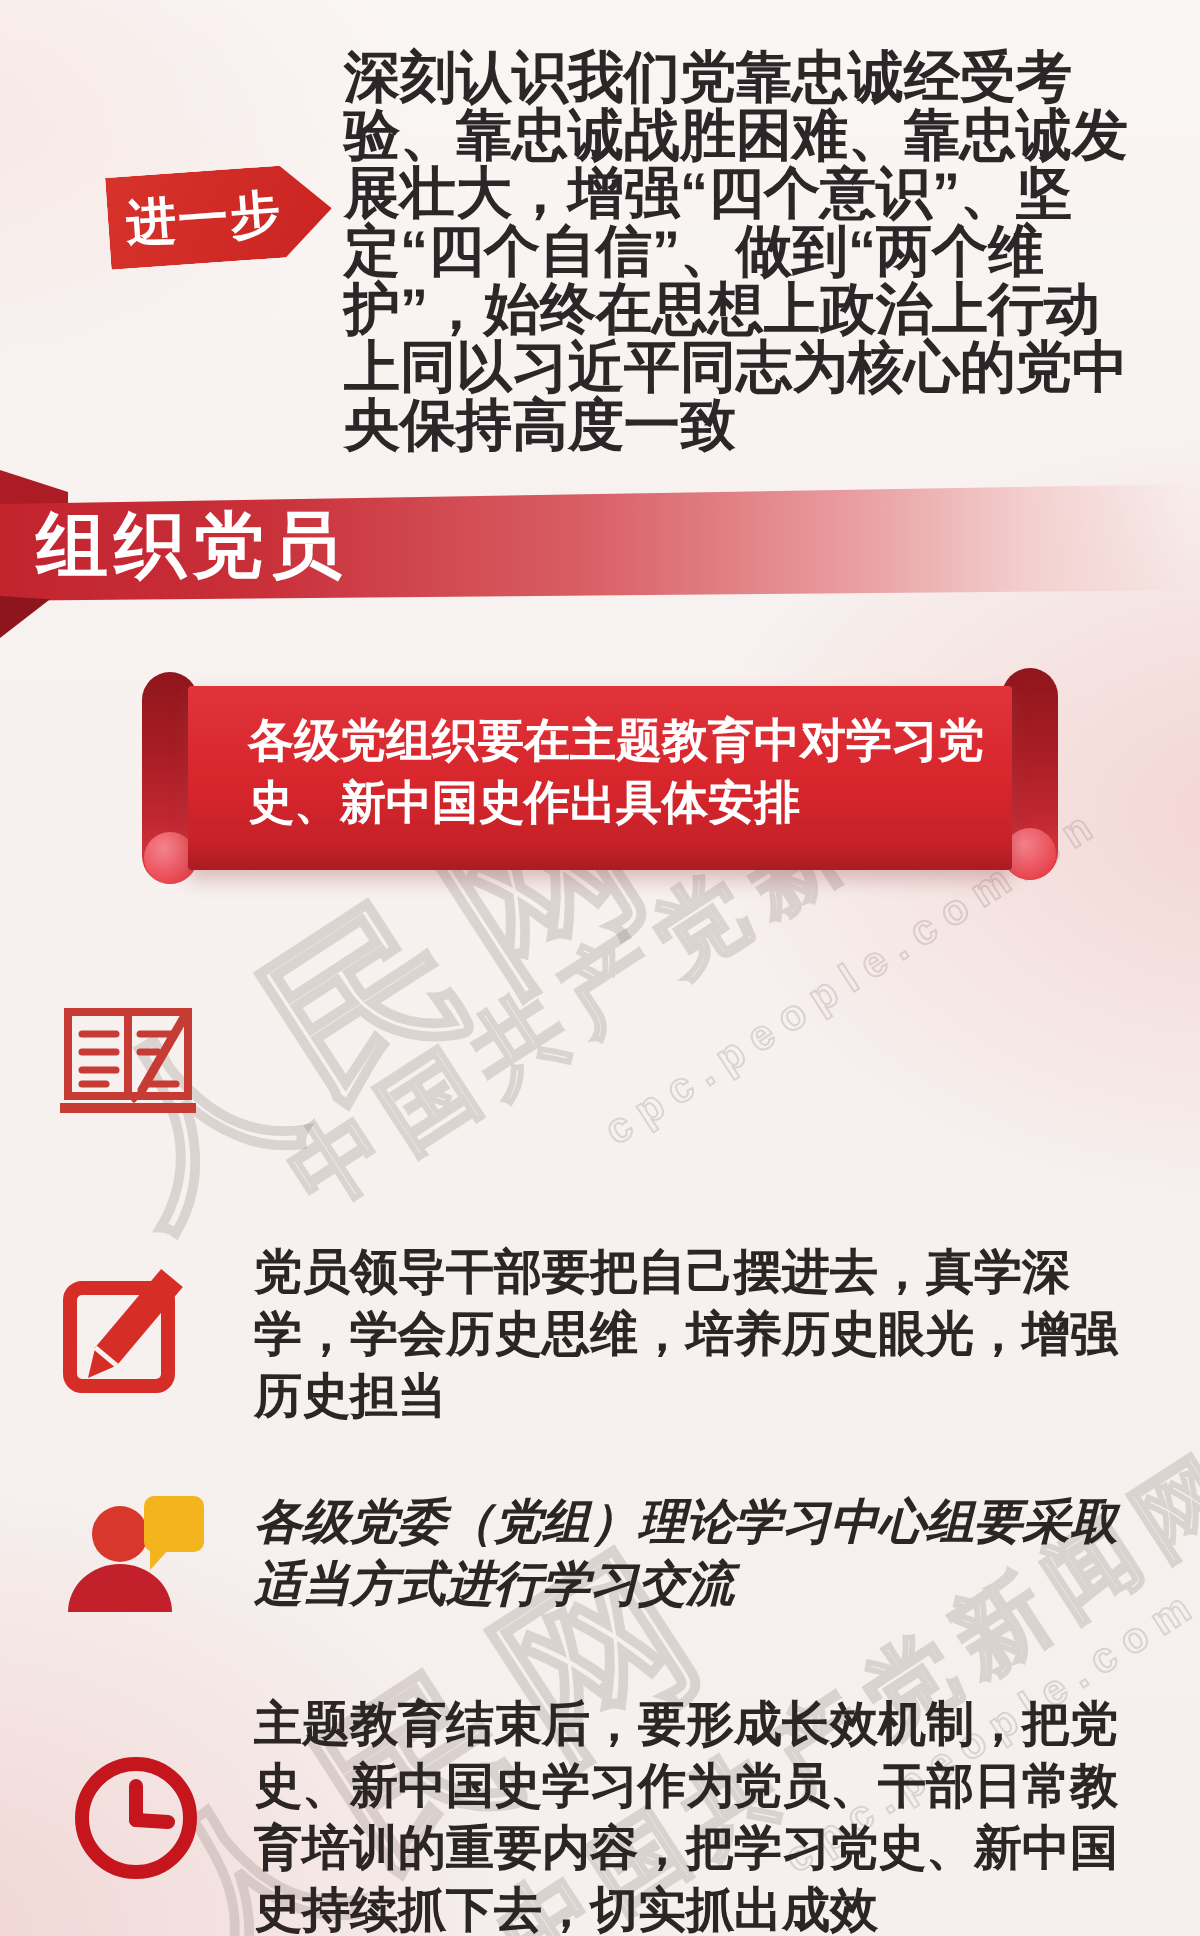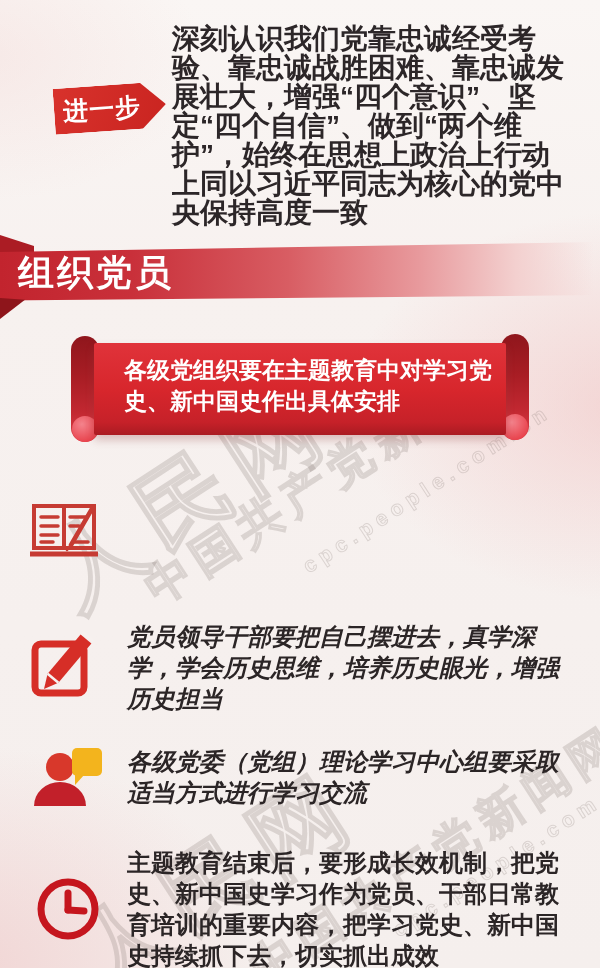--- a/index.html
+++ b/index.html
@@ -128,21 +128,21 @@
   .row-icon { position: absolute; }
   .row-text {
     position: absolute; left: 127px;
     width: 444px;
     font-size: 24px; line-height: 31px; font-weight: 700;
     color: #2b2526;
   }
   .icon-book   { left: 28px; top: 498px; }
   .text-1      { top: 490px; line-height: 30px; }
   .icon-pencil { left: 30px; top: 627px; }
-  .text-2      { top: 621px; font-style: italic; }
+  .text-2      { top: 621px; }
   .icon-person { left: 34px; top: 748px; }
   .text-3      { top: 746px; font-style: italic; }
   .icon-clock  { left: 36px; top: 877px; }
   .text-4      { top: 847px; }
 </style>
 </head>
 <body>
 
 <div class="stage">
 

